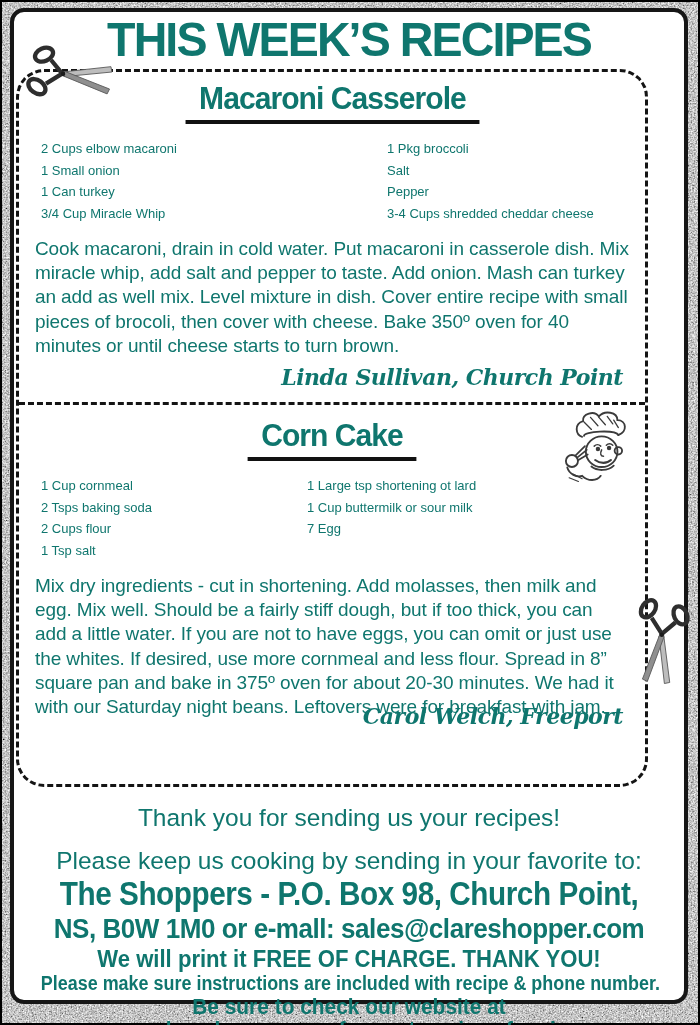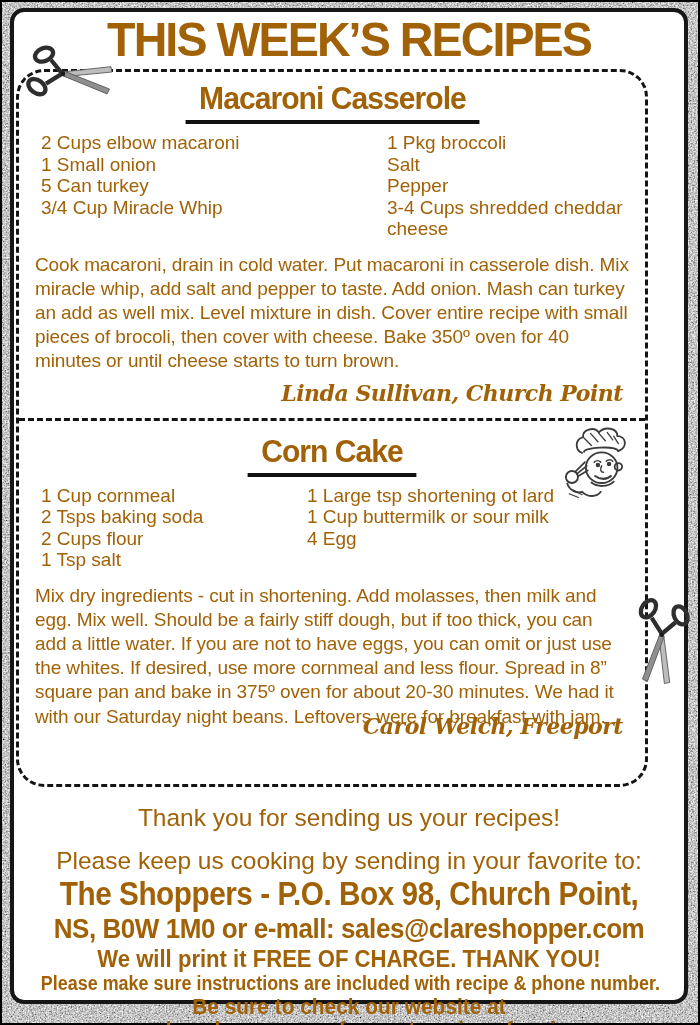--- a/index.html
+++ b/index.html
@@ -1,20 +1,20 @@
 <!DOCTYPE html>
 <html><head>
 <meta charset="utf-8">
 <style>
   html,body{margin:0;padding:0;}
   .page{
     position:relative; width:700px; height:1025px;
     background:#000; overflow:hidden;
     font-family:"Liberation Sans", sans-serif;
-    color:#a16207;
+    color:#0f766e;
   }
   .noise-svg{position:absolute; left:2px; top:2px;}
   .sheet{
     position:absolute; left:10px; top:8px; width:670px; height:988px;
     background:#fff; border:4px solid #161616; border-radius:14px;
   }
   .main-title{
     margin:0; padding-top:1px; text-align:center;
     font-size:49px; line-height:53px; font-weight:800; letter-spacing:-2px;
     transform:scaleX(0.95); white-space:nowrap;
@@ -26,21 +26,21 @@
   }
   .recipe{position:relative;}
   .recipe-title{
     margin:6px 0 0; text-align:center; font-weight:800; font-size:31px;
     line-height:38px; letter-spacing:-1px;
   }
   .recipe-title .underlined{
     display:inline-block; border-bottom:4px solid #111;
     padding:0 14px 2px; transform:scaleX(0.97);
   }
-  .ing-row{display:flex; margin:8px 0 0 8px; font-size:19px; line-height:21.5px;}
+  .ing-row{display:flex; margin:14px 0 0 8px; font-size:13px; line-height:21.5px;}
   .r1 .col-left{width:346px; flex:none;}
   .r2 .col-left{width:266px; flex:none;}
   .col-right{flex:1; padding-right:4px;}
   .instructions{margin:13px 2px 0; font-size:19px; line-height:24.2px; letter-spacing:-0.1px;}
   .attribution{
     text-align:right; margin:6px 8px 0 0;
     font-family:"DejaVu Serif", serif; font-style:italic; font-weight:bold;
     font-size:22px; line-height:26px; letter-spacing:-0.5px;
   }
   .attribution.pull-up{margin-top:-16px;}
@@ -84,21 +84,21 @@
     <h1 class="main-title">THIS WEEK’S RECIPES</h1>
 
     <div class="coupon">
 
       <section class="recipe">
         <h2 class="recipe-title"><span class="underlined">Macaroni Casserole</span></h2>
         <div class="ing-row r1">
           <div class="col-left">
             <div>2 Cups elbow macaroni</div>
             <div>1 Small onion</div>
-            <div>5 Can turkey</div>
+            <div>1 Can turkey</div>
             <div>3/4 Cup Miracle Whip</div>
           </div>
           <div class="col-right">
             <div>1 Pkg broccoli</div>
             <div>Salt</div>
             <div>Pepper</div>
             <div>3-4 Cups shredded cheddar cheese</div>
           </div>
         </div>
         <p class="instructions">Cook macaroni, drain in cold water. Put macaroni in casserole dish. Mix miracle whip, add salt and pepper to taste. Add onion. Mash can turkey an add as well mix. Level mixture in dish. Cover entire recipe with small pieces of brocoli, then cover with cheese. Bake 350º oven for 40 minutes or until cheese starts to turn brown.</p>
@@ -133,21 +133,21 @@
         <div class="ing-row r2">
           <div class="col-left">
             <div>1 Cup cornmeal</div>
             <div>2 Tsps baking soda</div>
             <div>2 Cups flour</div>
             <div>1 Tsp salt</div>
           </div>
           <div class="col-right">
             <div>1 Large tsp shortening ot lard</div>
             <div>1 Cup buttermilk or sour milk</div>
-            <div>4 Egg</div>
+            <div>7 Egg</div>
           </div>
         </div>
         <p class="instructions">Mix dry ingredients - cut in shortening. Add molasses, then milk and egg. Mix well. Should be a fairly stiff dough, but if too thick, you can add a little water. If you are not to have eggs, you can omit or just use the whites. If desired, use more cornmeal and less flour. Spread in 8” square pan and bake in 375º oven for about 20-30 minutes. We had it with our Saturday night beans. Leftovers were for breakfast with jam.</p>
         <div class="attribution pull-up">Carol Welch, Freeport</div>
       </section>
     </div>
 
     <div class="footer">
       <div class="f-thanks">Thank you for sending us your recipes!</div>
       <div class="f-please">Please keep us cooking by sending in your favorite to:</div>

